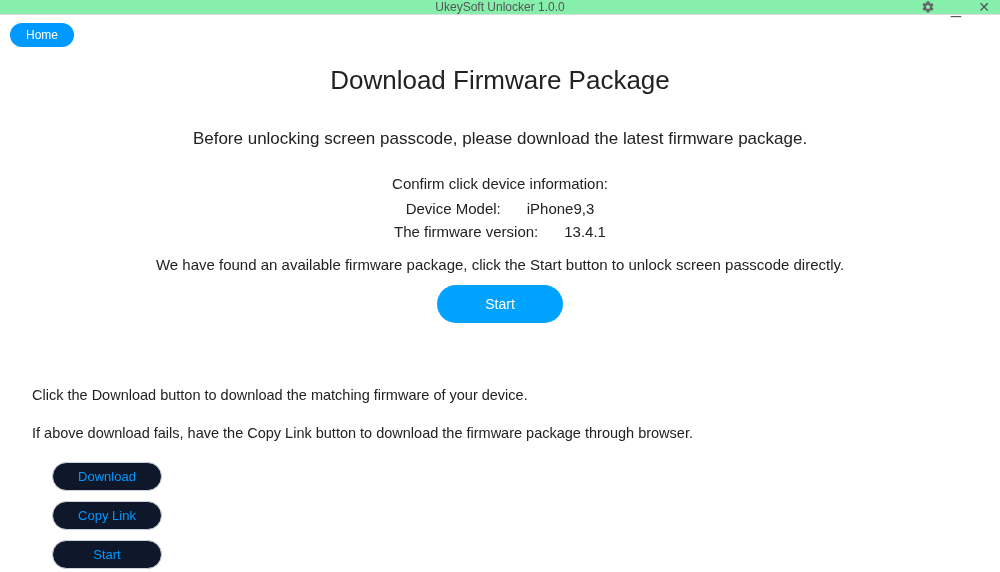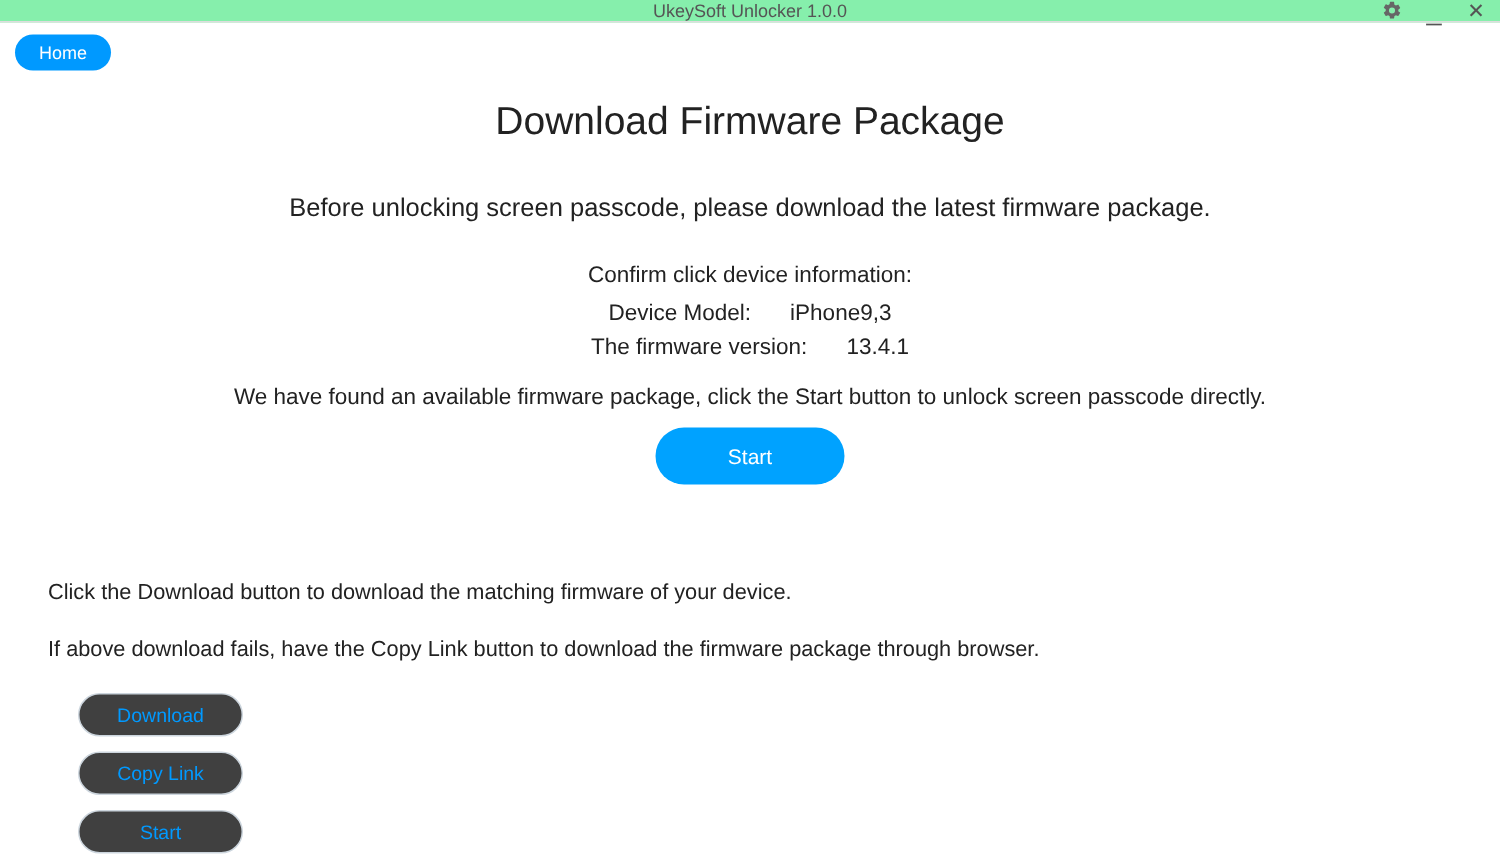--- a/index.html
+++ b/index.html
@@ -123,21 +123,21 @@
       margin-bottom: 18px;
       line-height: 1.4;
     }
     .actions-buttons {
       display: flex;
       flex-direction: column;
       gap: 10px;
       margin-left: 20px;
     }
     .pill-btn {
-      background: #404040;
+      background: #0f172a;
       color: #0099ff;
       border: 1px solid #ccd5dd;
       border-radius: 16px;
       padding: 6px 0;
       width: 110px;
       font-size: 13px;
       cursor: pointer;
       text-align: center;
     }
     .footer {

